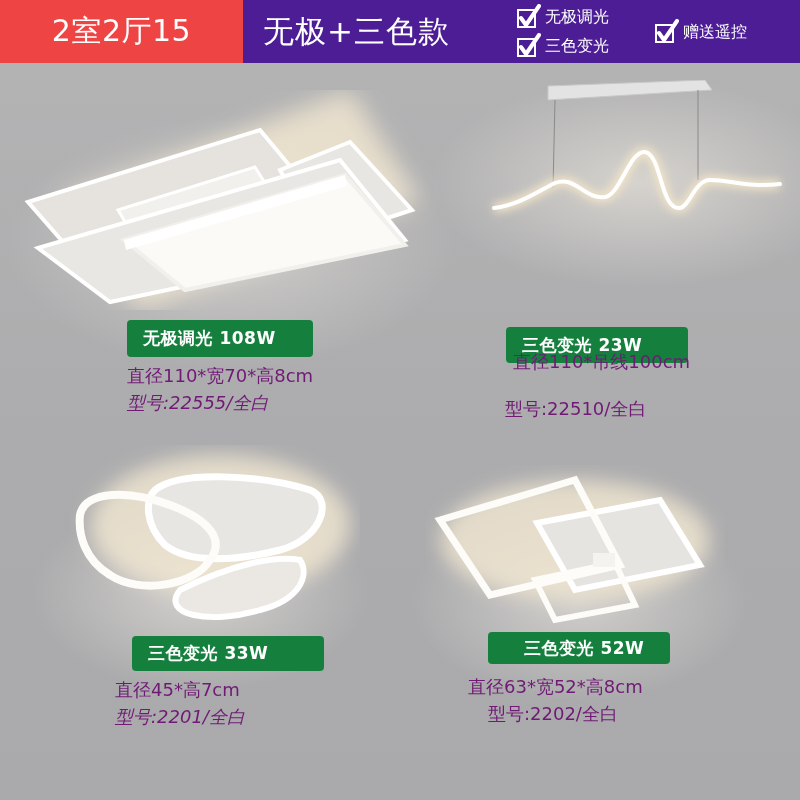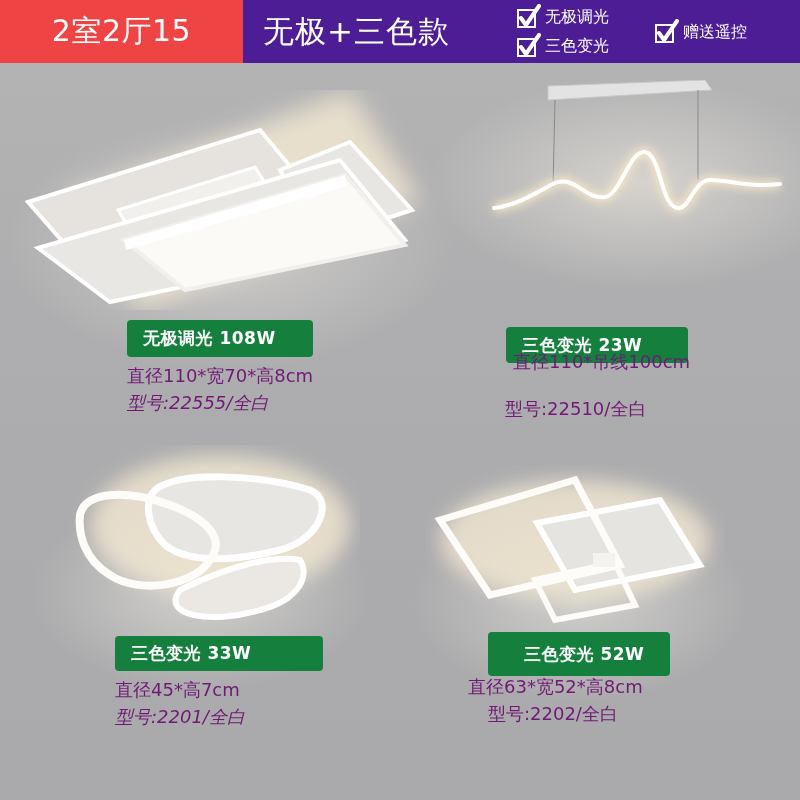--- a/index.html
+++ b/index.html
@@ -134,34 +134,34 @@
     <defs>
       <filter id="glow3" x="-30%" y="-30%" width="160%" height="160%">
           <feGaussianBlur stdDeviation="10"></feGaussianBlur>
         </filter>
     </defs>
     <ellipse cx="160" cy="80" rx="130" ry="70" fill="#f3e8d2" filter="url(#glow3)" opacity="0.8"></ellipse>
     <path d="M120,145 C100,170 150,180 200,165 C240,155 250,130 240,115 C215,110 170,120 120,145 Z" fill="#ebe8e3" stroke="#fff" stroke-width="6"></path>
     <path d="M95,45 C120,25 200,30 250,45 C275,55 260,95 220,105 C180,115 130,120 105,100 C85,80 85,55 95,45 Z" fill="#e8e6e2" stroke="#fff" stroke-width="7"></path>
     <path d="M20,70 C25,45 70,45 110,60 C150,75 165,95 150,115 C135,140 80,150 50,130 C25,115 18,90 20,70 Z" fill="none" stroke="#fdfcf9" stroke-width="8"></path>
   </svg>
-  <div class="pill" style="left:115px; top:636px; width:208px; height:35px;">三色变光 33W</div>
+  <div class="pill" style="left:132px; top:636px; width:192px; height:35px;">三色变光 33W</div>
   <div class="spec" style="left:115px; top:676px;">直径45*高7cm</div>
   <div class="spec" style="left:115px; top:703px;font-style:italic;">型号:2201/全白</div>
 </div>
 
 <div class="prod">
   <svg class="lamp" style="left:425px; top:465px;" width="300" height="160" viewBox="0 0 300 160">
     <defs>
       <filter id="glow4" x="-30%" y="-30%" width="160%" height="160%">
           <feGaussianBlur stdDeviation="10"></feGaussianBlur>
         </filter>
     </defs>
     <ellipse cx="150" cy="75" rx="135" ry="60" fill="#f3e8d2" filter="url(#glow4)" opacity="0.8"></ellipse>
     <polygon points="112,58 235,35 275,100 150,125" fill="#e6e4e0" stroke="#fff" stroke-width="6"></polygon>
     <polygon points="15,55 150,15 195,100 65,130" fill="none" stroke="#fdfcf9" stroke-width="7"></polygon>
     <polygon points="110,115 190,98 210,140 130,155" fill="none" stroke="#fdfcf9" stroke-width="6"></polygon>
     <rect x="168" y="88" width="22" height="14" fill="#f5f3ef"></rect>
   </svg>
-  <div class="pill" style="left:488px; top:632px; width:182px; height:44px;padding-left:36px;">三色变光 52W</div>
+  <div class="pill" style="left:488px; top:632px; width:182px; height:32px;padding-left:36px;">三色变光 52W</div>
   <div class="spec" style="left:468px; top:673px;">直径63*宽52*高8cm</div>
   <div class="spec" style="left:488px; top:700px;">型号:2202/全白</div>
 </div>
 
 </body></html>

